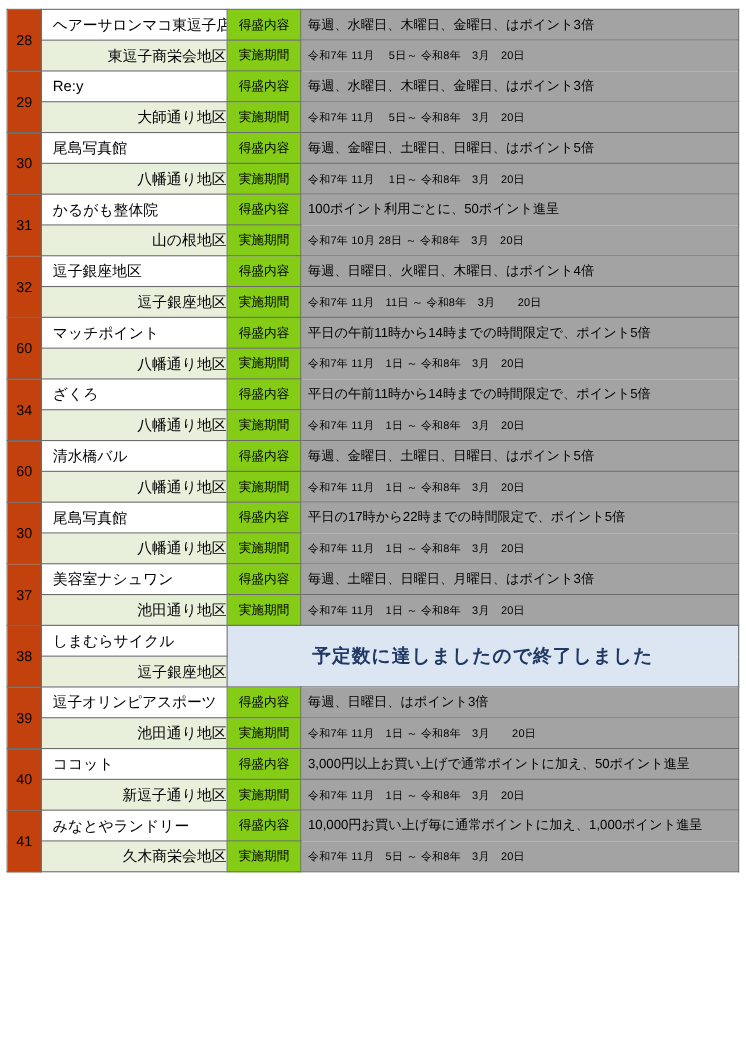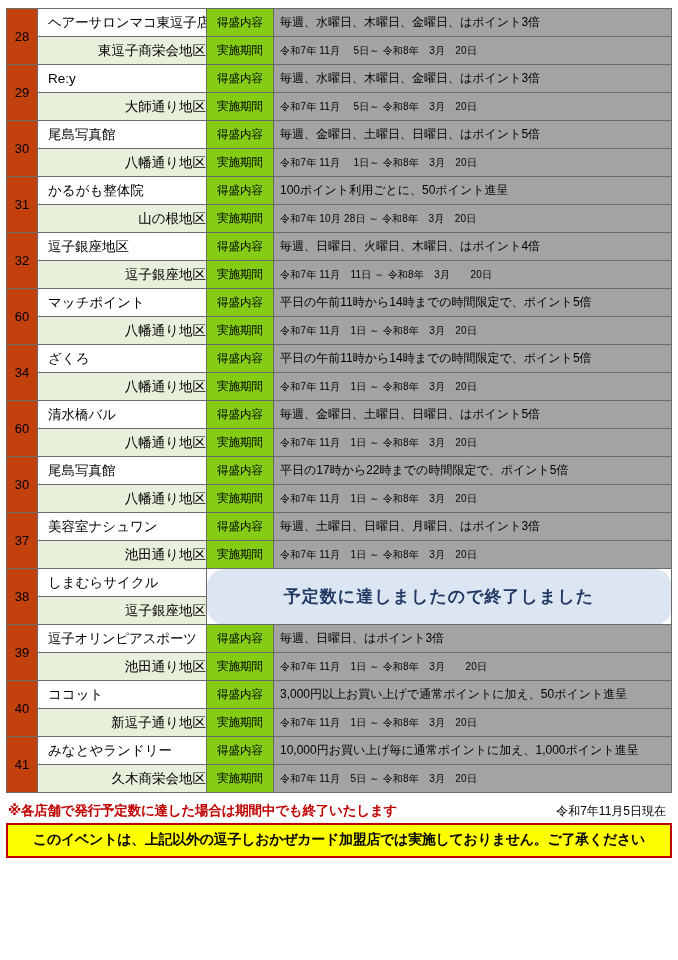--- a/index.html
+++ b/index.html
@@ -74,21 +74,20 @@
     font-size: 10px;
     letter-spacing: 0.2px;
   }
   .c-ended {
     background: #dce6f2;
     text-align: center;
     font-size: 17px;
     font-weight: bold;
     color: #1f3864;
     letter-spacing: 1px;
-    border-radius: 18px;
   }
   .c-shop.tight { letter-spacing: -0.2px; margin-top: 11px; }
 
   
   .footer {
     margin-top: 9px;
     width: 666px;
     position: relative;
   }
   .note-row {
@@ -272,20 +271,13 @@
           <td class="c-val">10,000円お買い上げ毎に通常ポイントに加え、1,000ポイント進呈</td>
         </tr>
         <tr>
           <td class="c-area">久木商栄会地区</td>
           <td class="c-lab">実施期間</td>
           <td class="c-val period">令和7年 11月　5日 ～ 令和8年　3月　20日</td>
         </tr>
       </tbody>
   </table>
 
-  <div class="footer">
-    <div class="note-row">
-      <div class="note-left">※各店舗で発行予定数に達した場合は期間中でも終了いたします</div>
-      <div class="note-right">令和7年11月5日現在</div>
-    </div>
-    <div class="banner">このイベントは、上記以外の逗子しおかぜカード加盟店では実施しておりません。ご了承ください</div>
-  </div>
 </div>
 
 </body></html>

